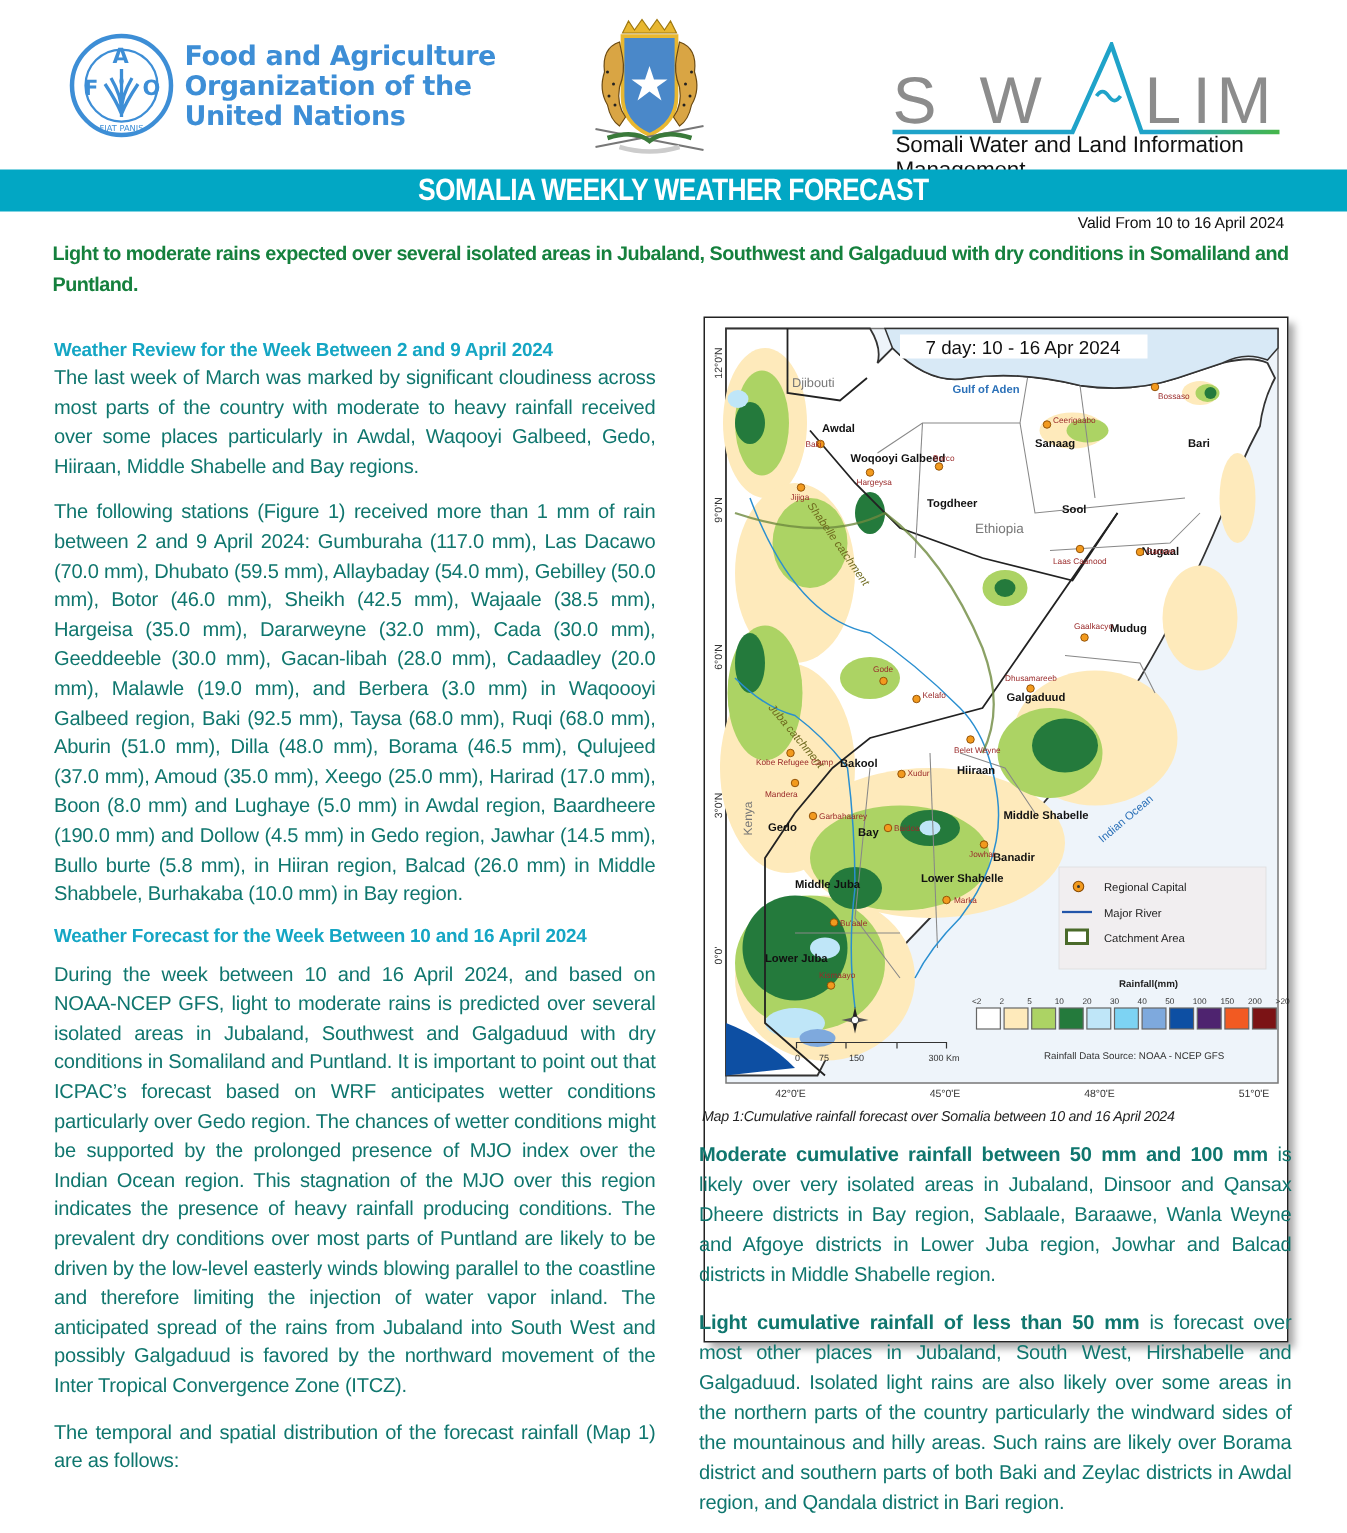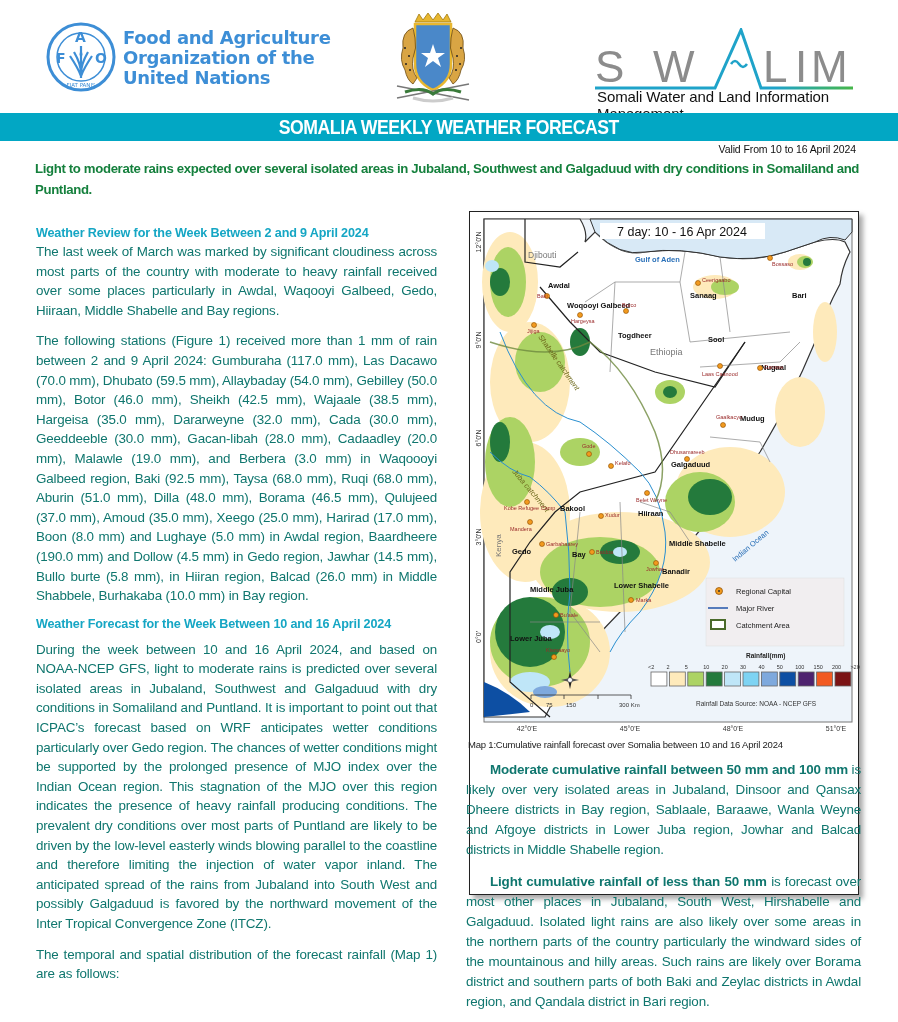--- a/index.html
+++ b/index.html
@@ -22,26 +22,26 @@
   .headline { position: absolute; left: 35px; top: 158px; width: 840px; font-weight: bold; font-size: 13.2px; line-height: 21px; letter-spacing: -0.35px; color: #15803d; }
 
   
   .left-col { position: absolute; left: 36px; top: 205px; width: 401px; margin-top: 19px; }
   .sec-head { color: #15a6c4; font-weight: bold; font-size: 12.6px; line-height: 18px; letter-spacing: -0.15px; }
   .para { font-size: 13.4px; line-height: 19.6px; text-align: justify; letter-spacing: -0.15px; color: #0f766e; }
   .gap { height: 11px; }
 
   
   .map-frame { position: absolute; left: 469px; top: 211px; width: 390px; height: 684px; border: 1px solid #222; background: #fff; box-shadow: 4px 4px 5px rgba(0,0,0,0.35); }
-  .map-caption { position: absolute; left: 468px; top: 739px; font-size: 9.5px; color: #222; letter-spacing: -0.2px; }
+  .map-caption { position: absolute; left: 468px; top: 739px; font-size: 9.5px; font-style: italic; color: #222; letter-spacing: -0.2px; }
 
   
   .right-col { position: absolute; left: 466px; top: 760px; width: 395px; }
   .right-col .para { font-size: 13.4px; line-height: 20px; }
-  b { font-weight: bold; margin-left: 24px; }
+  b { font-weight: bold; }
 </style>
 </head>
 <body>
 
 <div class="header">
   <svg class="fao-logo" viewBox="0 0 70 70">
     <circle cx="35" cy="35" r="33" fill="none" stroke="#3d8ed6" stroke-width="3"></circle>
     <circle cx="35" cy="35" r="24" fill="none" stroke="#3d8ed6" stroke-width="1.5"></circle>
     <text x="10" y="41" font-size="14" font-weight="bold" fill="#3d8ed6" font-family="DejaVu Sans, sans-serif">F</text>
     <text x="29" y="20" font-size="14" font-weight="bold" fill="#3d8ed6" font-family="DejaVu Sans, sans-serif">A</text>

